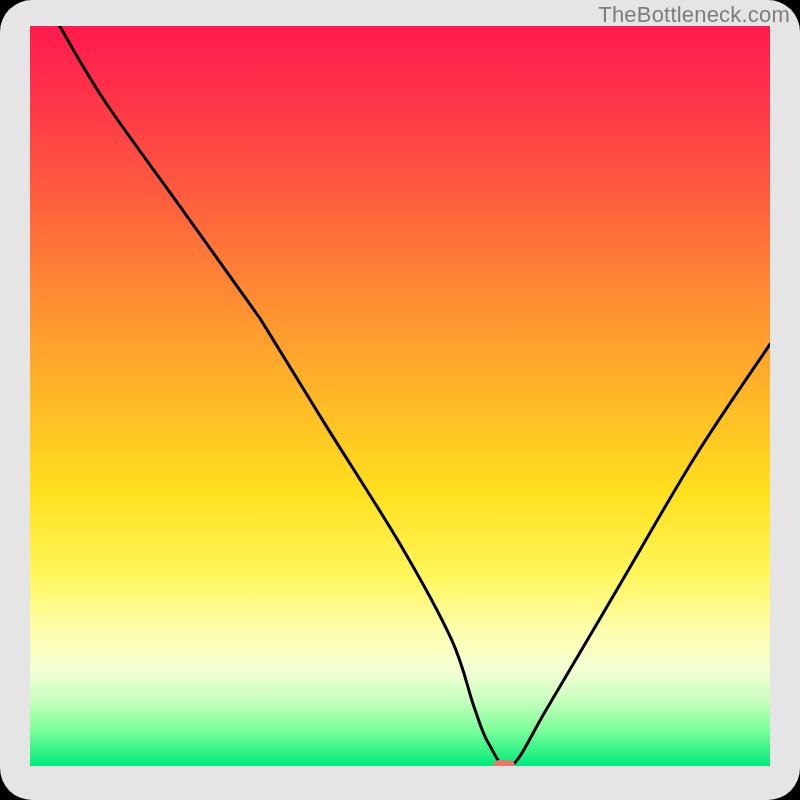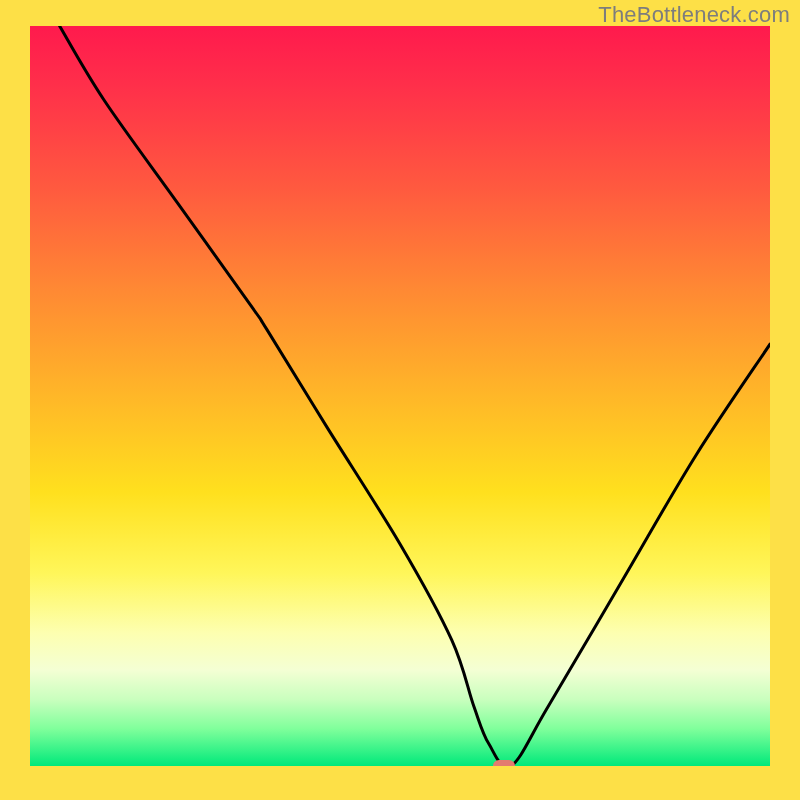--- a/index.html
+++ b/index.html
@@ -8,21 +8,22 @@
     width: 800px;
     height: 800px;
     background: #000;
     overflow: hidden;
     font-family: Arial, Helvetica, sans-serif;
   }
   .frame {
     position: relative;
     width: 800px;
     height: 800px;
-    background: #fde047;
+    background: #e5e5e5;
+    border-radius: 32px;
   }
   .watermark {
     position: absolute;
     top: 2px;
     right: 10px;
     color: #7d7d7d;
     font-size: 22px;
     font-weight: 500;
     letter-spacing: 0.2px;
     z-index: 10;

